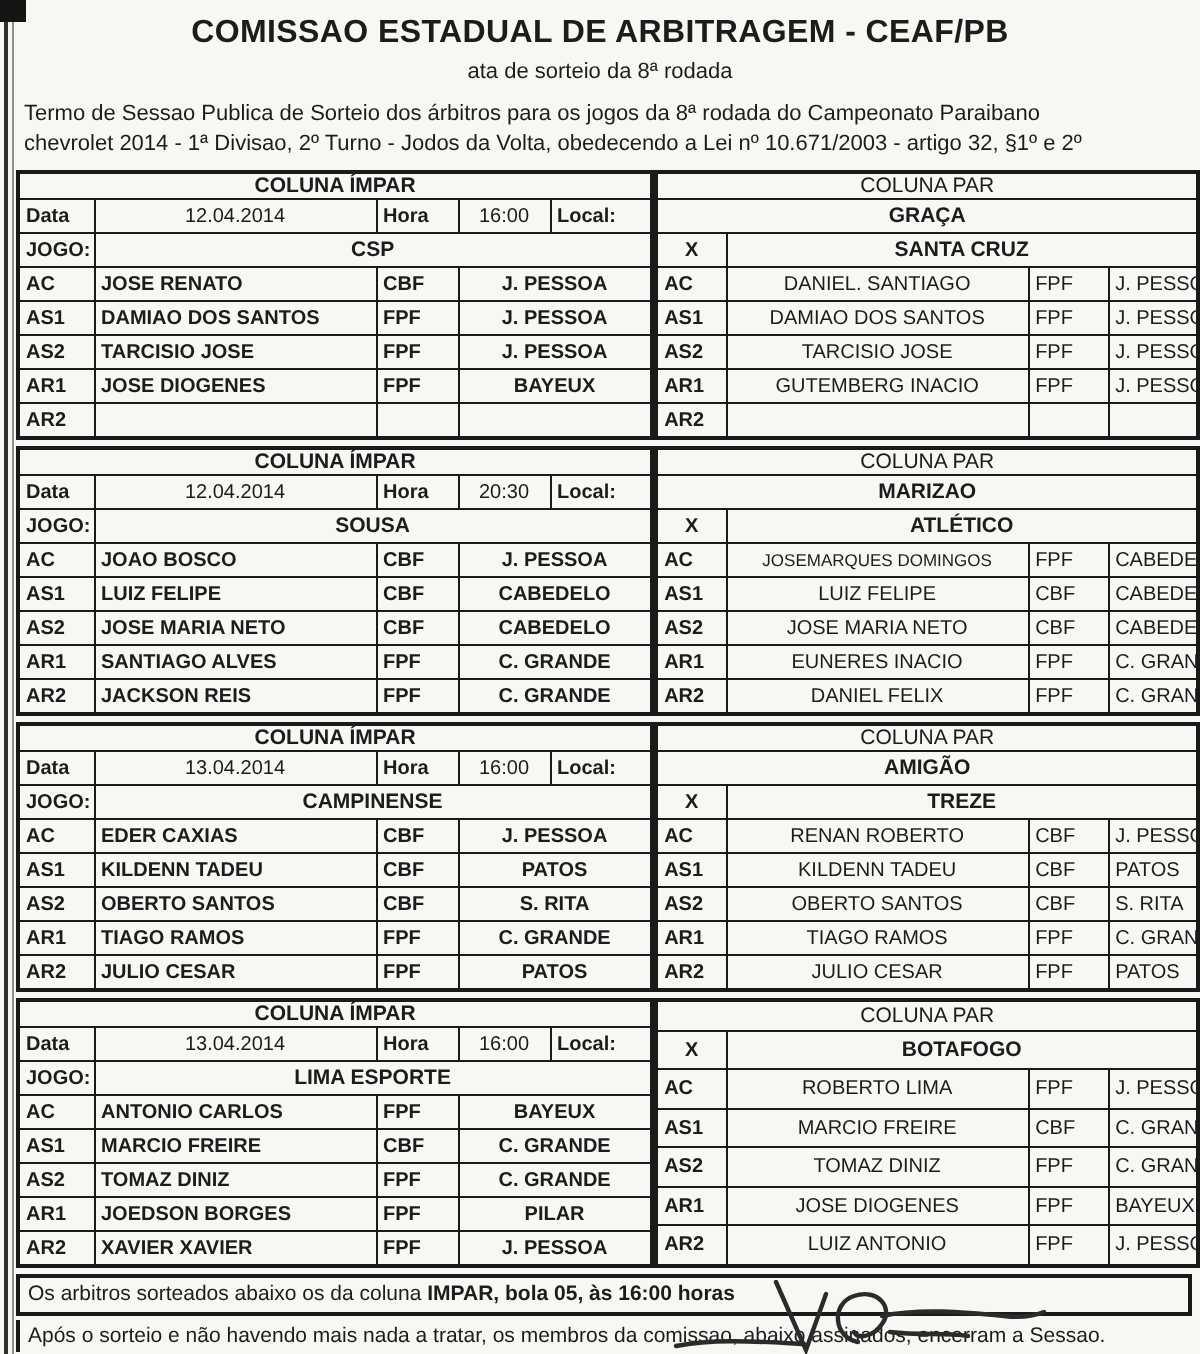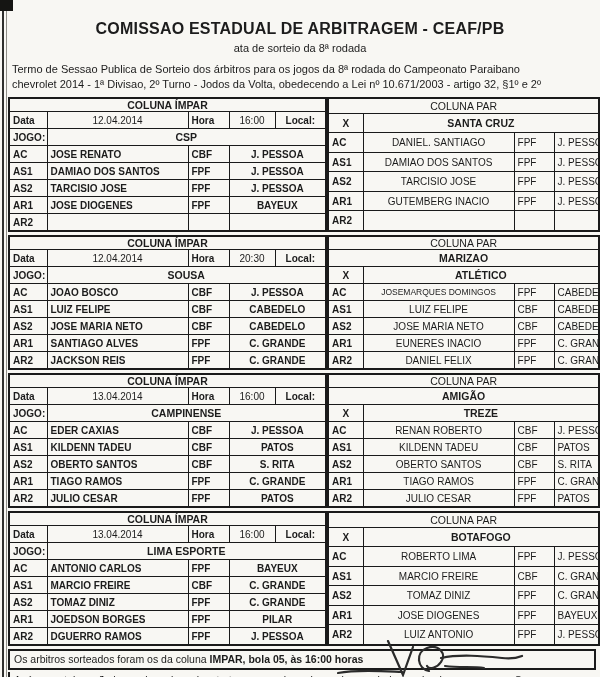--- a/index.html
+++ b/index.html
@@ -3,37 +3,37 @@
 <meta charset="utf-8">
 <style>
   html,body{margin:0;padding:0;}
   body{width:600px;height:677px;overflow:hidden;background:#e8e7e3;}
   .page{position:relative;width:600px;height:677px;background:#f8f7f3;
         font-family:"Liberation Sans",sans-serif;color:#1c1c1c;overflow:hidden;}
   .scan-edge-a{position:absolute;left:2px;top:0;width:2px;height:677px;background:#2f2f2d;}
   .scan-edge-b{position:absolute;left:6px;top:0;width:1px;height:677px;background:#8f8e88;}
   .corner-blob{position:absolute;left:0;top:0;width:13px;height:11px;background:#151513;}
 
-  .header{padding-top:20px;}
+  .header{padding-top:8px;}
   .title{margin:0;text-align:center;font-size:16px;font-weight:bold;letter-spacing:.2px;}
   .subtitle{text-align:center;font-size:11px;margin-top:4px;}
   .intro{margin:8px 6px 0 12px;font-size:11px;line-height:15px;}
 
   #blocks{margin:5px 4px 0 8px;}
   .block{display:flex;margin-bottom:3px;}
   table.t{border-collapse:collapse;table-layout:fixed;border:2px solid #1a1a1a;}
   table.impar{width:317px;padding-left:12px;}
   table.par{width:271px;}
   .t th,.t td{border:1px solid #1a1a1a;font-size:10px;padding:0 3px;height:16px;
               overflow:hidden;white-space:nowrap;}
   .t th.colhead{height:12px;text-align:center;font-size:10.5px;font-weight:400;}
   .t th.colhead.bold{font-weight:700;}
   td.b{font-weight:700;}
   td.c{text-align:center;}
-  td.r{text-align:center;padding-right:3px;}
+  td.r{text-align:left;padding-right:3px;}
   td.small{font-size:8.5px;}
   td.team{font-size:10.5px;}
 
   .footer-box{margin:1px 4px 0 8px;border:2px solid #1a1a1a;height:17px;
               font-size:10.5px;line-height:17px;padding-left:4px;white-space:nowrap;}
   .footer-box b{font-weight:700;}
   .footer-line2{margin:2px 0 0 8px;border-left:2px solid #1a1a1a;padding-left:4px;
                 font-size:10.5px;line-height:16px;white-space:nowrap;}
   .signature{position:absolute;left:330px;top:640px;pointer-events:none;}
   .signature path{fill:none;stroke:#2b2b2b;stroke-width:2.2;stroke-linecap:round;}
@@ -117,20 +117,23 @@
             <col style="width:35px">
             <col style="width:151px">
             <col style="width:40px">
             <col style="width:45px">
           </colgroup>
     <tbody>
             <tr>
               <th colspan="4" class="colhead">COLUNA PAR</th>
             </tr>
     <tr>
+              <td class="b c team" colspan="4">GRAÇA</td>
+            </tr>
+    <tr>
       <td class="b c">X</td>
       <td class="b c team" colspan="3">SANTA CRUZ</td>
     </tr>
             <tr>
       <td class="b">AC</td>
       <td class="c name">DANIEL. SANTIAGO</td>
       <td>FPF</td>
       <td>J. PESSOA</td>
     </tr>
             <tr>
@@ -417,21 +420,21 @@
       <td class="b c" colspan="2">C. GRANDE</td>
     </tr>
             <tr>
       <td class="b">AR1</td>
       <td class="b name">JOEDSON BORGES</td>
       <td class="b">FPF</td>
       <td class="b c" colspan="2">PILAR</td>
     </tr>
             <tr>
       <td class="b">AR2</td>
-      <td class="b name">DGUERRO RAMOS</td>
+      <td class="b name">XAVIER XAVIER</td>
       <td class="b">FPF</td>
       <td class="b c" colspan="2">J. PESSOA</td>
     </tr>
           </tbody>
         </table>
         <table class="t par">
     <colgroup>
             <col style="width:35px">
             <col style="width:151px">
             <col style="width:40px">
@@ -473,21 +476,21 @@
       <td class="b">AR2</td>
       <td class="c name">LUIZ ANTONIO</td>
       <td>FPF</td>
       <td>J. PESSOA</td>
     </tr>
           </tbody>
         </table>
       </div>
     </div>
 
-  <div class="footer-box"><span>Os arbitros sorteados foram os da coluna </span><b>IMPAR, bola 05, às 16:00 horas</b></div>
+  <div class="footer-box"><span>Os arbitros sorteados abaixo os da coluna </span><b>IMPAR, bola 05, às 16:00 horas</b></div>
   <div class="footer-line2">Após o sorteio e não havendo mais nada a tratar, os membros da comissao, abaixo assinados, encerram a Sessao.</div>
 
   <svg class="signature" width="200" height="37" viewBox="0 0 200 37">
     <path d="M 8 33 C 28 29, 52 31, 72 32"></path>
     <path d="M 58 1 L 73 35 L 83 7"></path>
     <path d="M 99 31 C 87 29, 85 12, 97 8 C 109 4, 117 14, 111 22 C 107 28, 99 30, 97 26"></path>
     <path d="M 111 18 C 130 14, 152 16, 172 18 C 180 19, 187 18, 192 16"></path>
     <path d="M 115 26 C 130 28, 143 26, 154 28"></path>
   </svg>
 </div>

